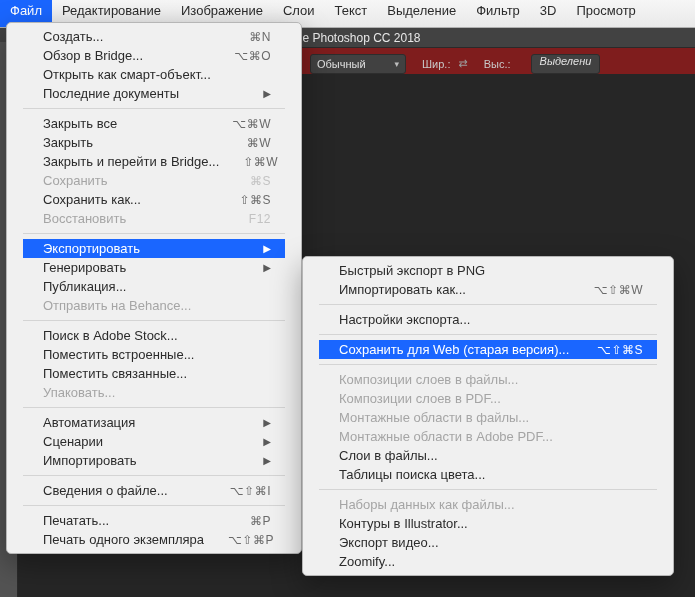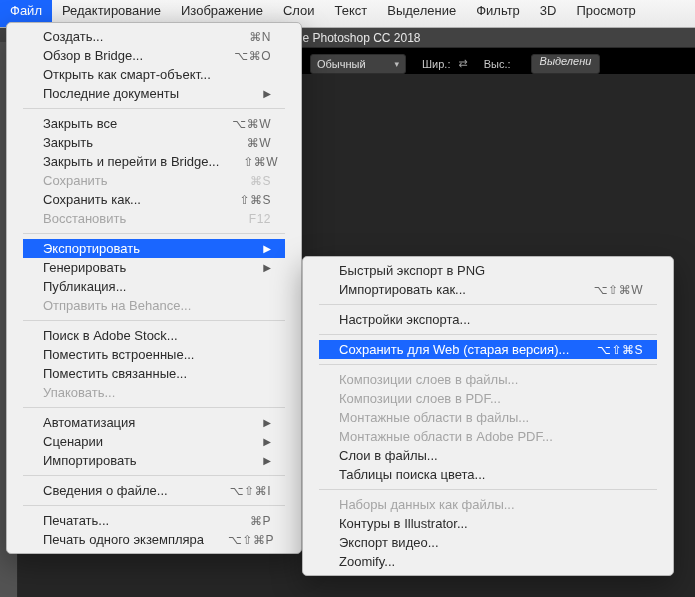--- a/index.html
+++ b/index.html
@@ -1,21 +1,21 @@
 <!DOCTYPE html>
 <html><head>
 <meta charset="utf-8">
 <style>
 *{margin:0;padding:0;box-sizing:border-box;font-family:-apple-system,"Helvetica Neue",Arial,sans-serif;}
 body{background:#323232;width:695px;height:597px;overflow:hidden;position:relative;}
 .menubar{display:flex;height:28px;background:linear-gradient(#f6f6f6,#e9e9e9);border-bottom:1px solid #b0b0b0;font-size:13px;color:#2b2b2b;}
 .menubar .mitem{padding:3px 10px;cursor:default;}
 .menubar .mitem.active{background:#1a66ff;color:#fff;}
 .titlebar{height:20px;background:#424242;color:#e8e8e8;font-size:12px;display:flex;align-items:center;justify-content:center;border-bottom:1px solid #2a2a2a;}
-.toolbar{height:32px;background:#000000;border-bottom:1px solid #2a2a2a;display:flex;align-items:center;font-size:11px;color:#d9d9d9;}
+.toolbar{height:32px;background:#7f1d1d;border-bottom:1px solid #2a2a2a;display:flex;align-items:center;font-size:11px;color:#d9d9d9;}
 .toolstrip{position:absolute;left:0;top:42px;width:18px;height:555px;background:#535353;border-right:1px solid #2a2a2a;}
 .canvas{position:absolute;left:18px;top:74px;right:0;bottom:0;background:#262626;}
 .ruler-h{position:absolute;left:18px;top:74px;right:0;height:18px;background:#535353;border-bottom:1px solid #2a2a2a;}
 .menu{position:absolute;background:#f0f0f0;border:1px solid #b6b6b6;border-radius:5px;box-shadow:0 10px 30px rgba(0,0,0,.35);font-size:13px;color:#2b2b2b;padding:4px 16px;}
 .menu .row{display:flex;align-items:center;height:19px;padding:0 14px 0 20px;white-space:nowrap;cursor:default;}
 .menu .row .lbl{flex:1;}
 .menu .row .sc{color:#6a6a6a;font-size:12px;letter-spacing:.5px;margin-left:24px;}
 .menu .row .arrow{margin-left:24px;font-size:10px;color:#5a5a5a;}
 .menu .row.disabled{color:#a5a5a5;}
 .menu .row.disabled .sc{color:#c2c2c2;}

